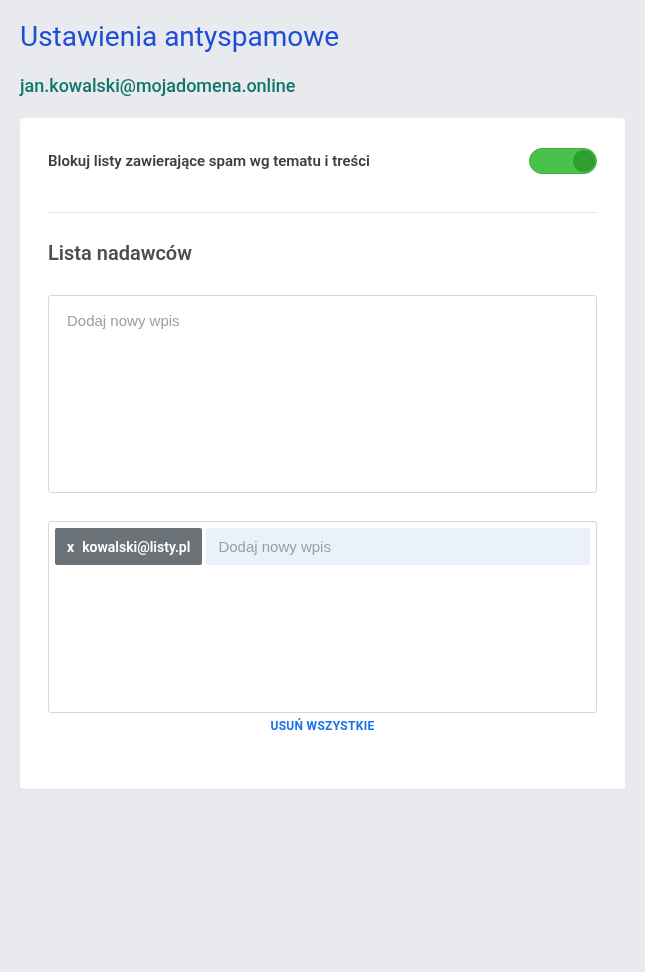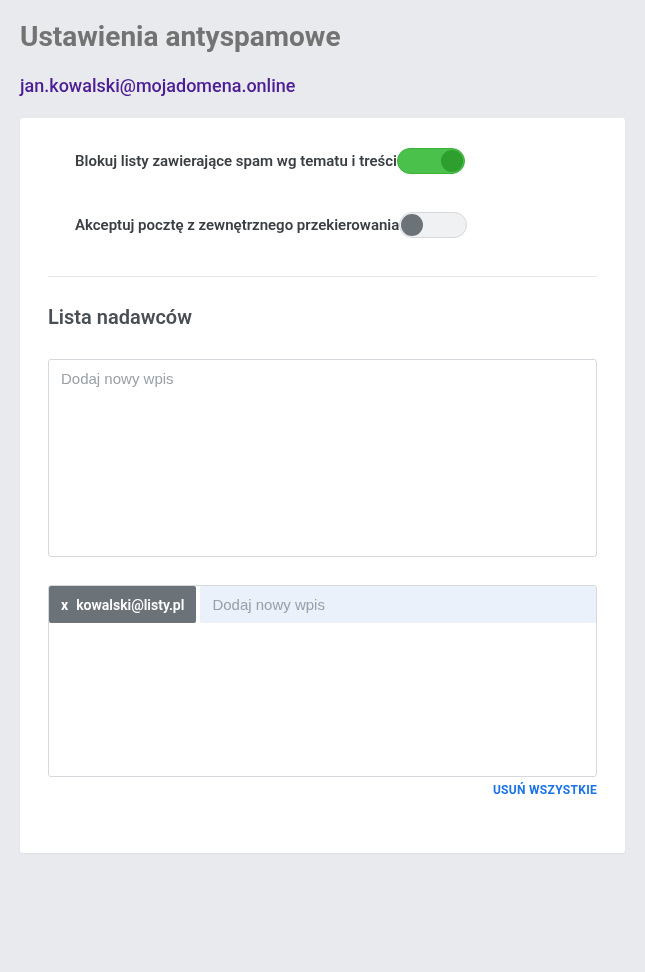--- a/index.html
+++ b/index.html
@@ -15,45 +15,44 @@
       height: 972px;
       overflow: hidden;
     }
     
     .page-container {
       padding: 20px 20px 0 20px;
     }
     
     .page-title {
       font-size: 28px;
-      font-weight: 700;
-      color: #737373;
+      font-weight: 400;
+      color: #1d4ed8;
       margin-bottom: 22px;
     }
     
     .email-subtitle {
       font-size: 18px;
       font-weight: 500;
-      color: #4c1d95;
+      color: #0f766e;
       margin-bottom: 22px;
     }
     
     .main-card {
       background-color: #ffffff;
       border-radius: 3px;
       padding: 30px 28px 28px 28px;
       box-shadow: 0 1px 2px rgba(0,0,0,0.05);
     }
     
     .toggle-row {
       display: flex;
-      justify-content: flex-start;
+      justify-content: space-between;
       align-items: center;
       margin-bottom: 38px;
-      margin-left: 27px;
     }
     
     .toggle-row:last-of-type {
       margin-bottom: 0;
     }
     
     .toggle-label {
       font-size: 15px;
       font-weight: 600;
       color: #3a3f44;
@@ -112,20 +111,21 @@
     .list-label {
       font-size: 15px;
       font-weight: 600;
       color: #3a3f44;
       margin-bottom: 10px;
     }
     
     .list-container {
       border: 1px solid #d5d8dc;
       border-radius: 3px;
+      padding: 6px;
       min-height: 198px;
       display: flex;
       flex-wrap: wrap;
       align-content: flex-start;
       gap: 4px;
     }
     
     .list-container.whitelist {
       min-height: 192px;
     }
@@ -168,21 +168,21 @@
       cursor: pointer;
       line-height: 1;
     }
     
     .list-block {
       margin-bottom: 28px;
     }
     
     .list-footer {
       display: flex;
-      justify-content: flex-end;
+      justify-content: center;
       margin-top: 6px;
     }
     
     .delete-all-link {
       font-size: 12px;
       font-weight: 700;
       color: #1a73e8;
       text-decoration: none;
       letter-spacing: 0.3px;
       cursor: pointer;
@@ -197,26 +197,20 @@
 
   <div class="main-card">
 
     <div class="toggle-row">
       <div class="toggle-label">Blokuj listy zawierające spam wg tematu i treści</div>
       <div class="toggle-switch on">
         <div class="toggle-knob"></div>
       </div>
     </div>
 
-    <div class="toggle-row">
-      <div class="toggle-label">Akceptuj pocztę z zewnętrznego przekierowania</div>
-      <div class="toggle-switch off">
-        <div class="toggle-knob"></div>
-      </div>
-    </div>
 
 
     <hr class="divider">
 
     <h2 class="section-title">Lista nadawców</h2>
 
     <div class="list-block">
       <div class="list-container">
         <input type="text" class="entry-input" placeholder="Dodaj nowy wpis" style="">
       </div>

